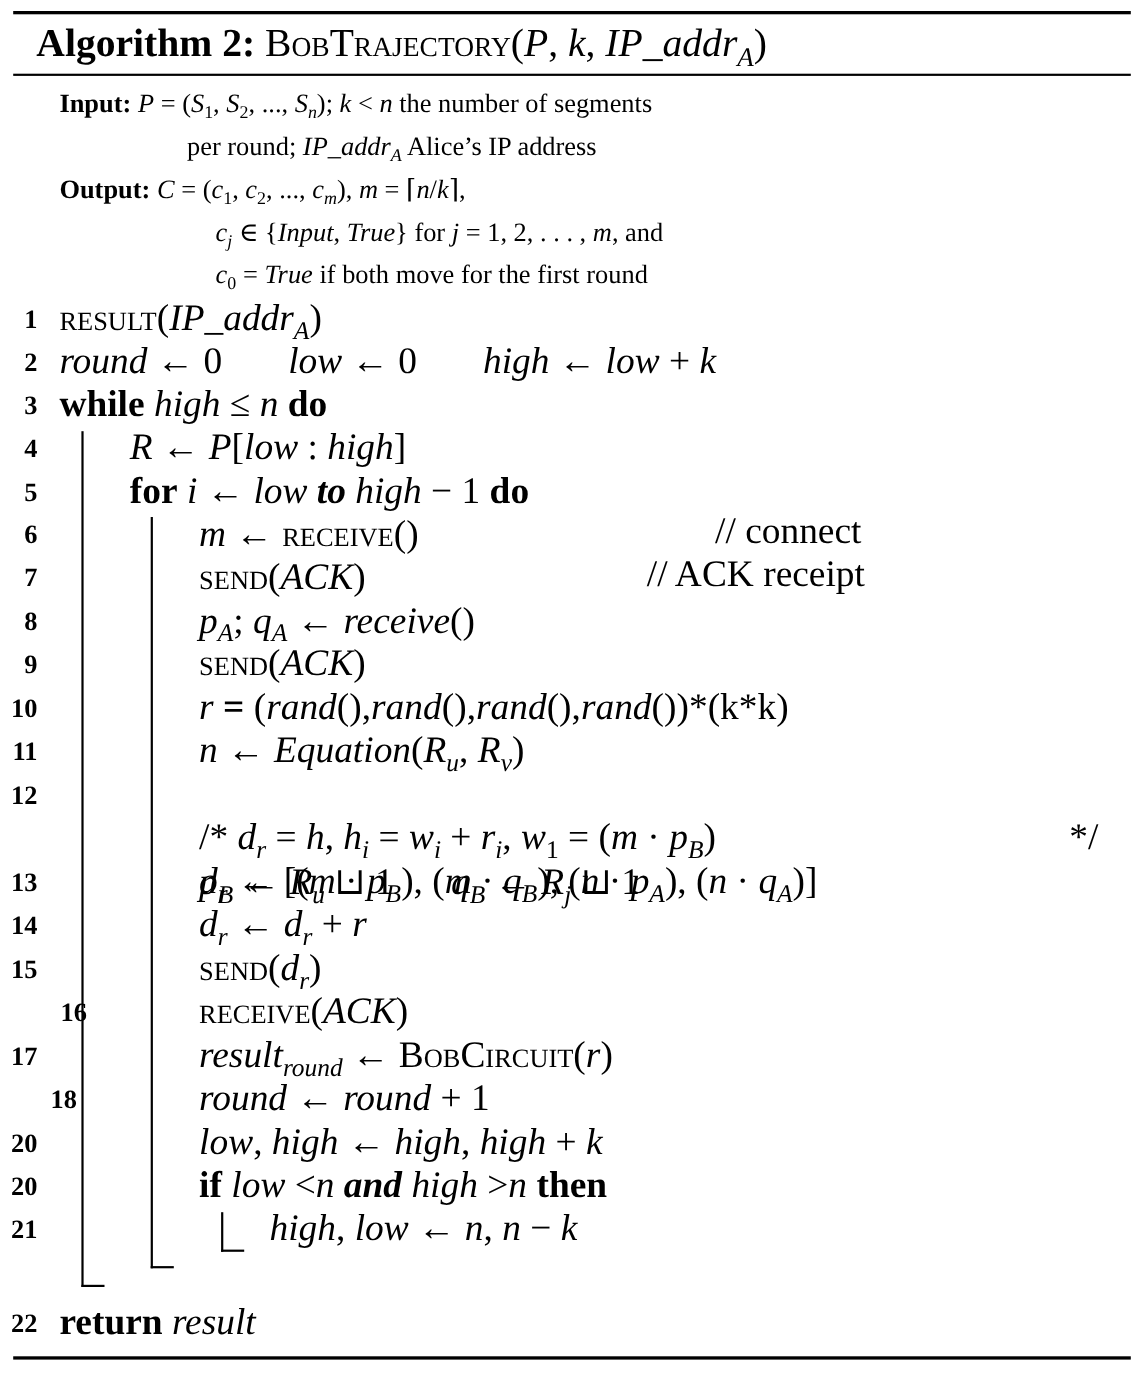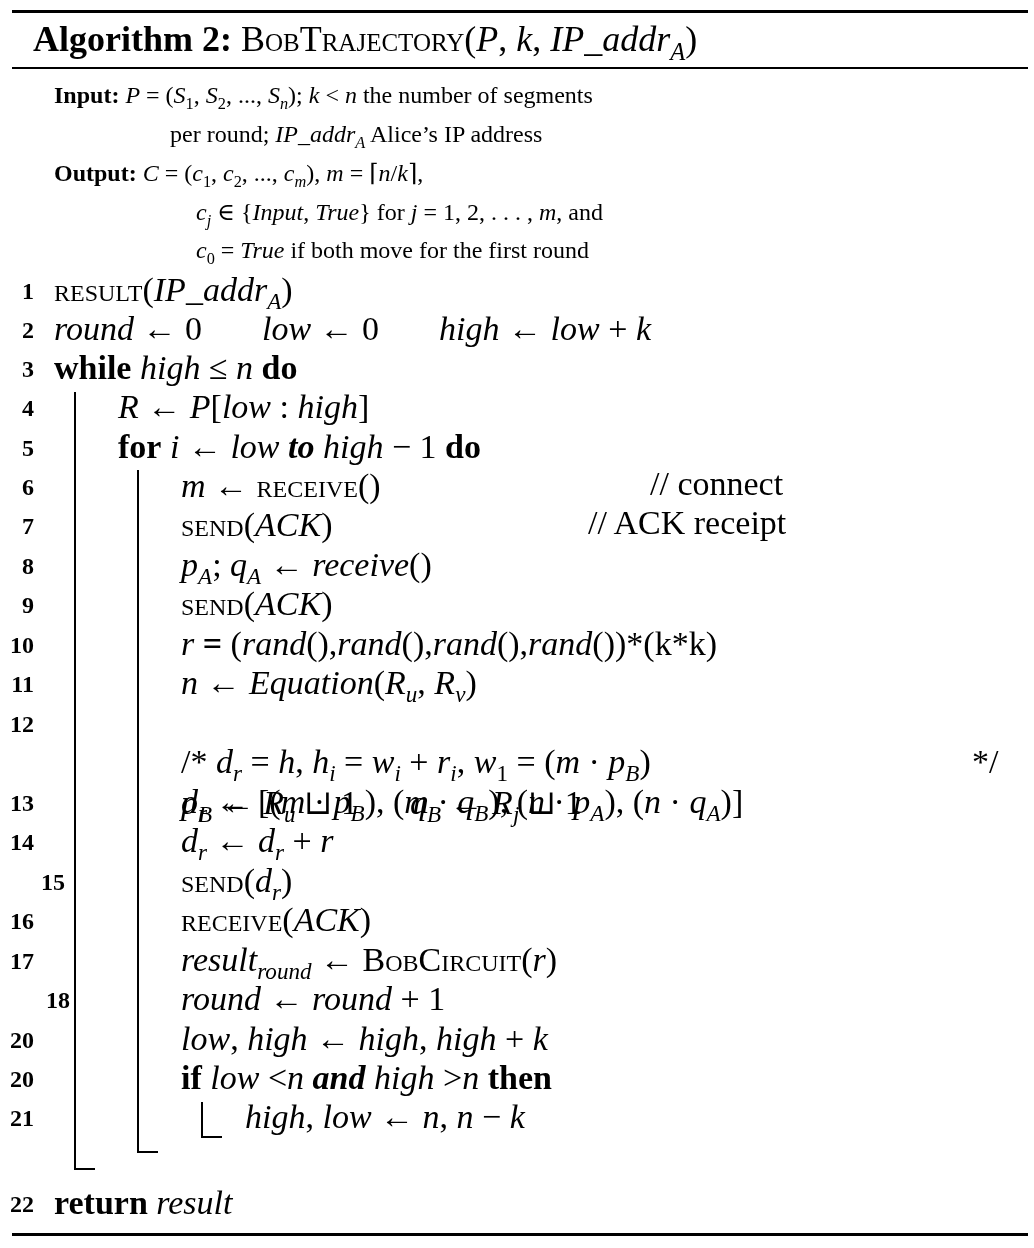--- a/index.html
+++ b/index.html
@@ -124,26 +124,26 @@
 <div class="ln" style="top:783px;">13</div>
 <div class="code" style="left:181px; top:782px;">
   <span class="i">d</span><sub class="i">r</sub> ← [(<span class="i">m</span> · <span class="i">p</span><sub class="i">B</sub>), (<span class="i">m</span> · <span class="i">q</span><sub class="i">B</sub>), (<span class="i">n</span> · <span class="i">p</span><sub class="i">A</sub>), (<span class="i">n</span> · <span class="i">q</span><sub class="i">A</sub>)]
 </div>
 
 <div class="ln" style="top:822px;">14</div>
 <div class="code" style="left:181px; top:821px;">
   <span class="i">d</span><sub class="i">r</sub> ← <span class="i">d</span><sub class="i">r</sub> + <span class="i">r</span>
 </div>
 
-<div class="ln" style="top:862px;padding-left:31px;">15</div>
+<div class="ln" style="top:862px;">15</div>
 <div class="code" style="left:181px; top:861px;">
   <span class="sc">send</span>(<span class="i">d</span><sub class="i">r</sub>)
 </div>
 
-<div class="ln" style="top:901px;">16</div>
+<div class="ln" style="top:901px;padding-left:45px;">16</div>
 <div class="code" style="left:181px; top:900px;">
   <span class="sc">receive</span>(<span class="i">ACK</span>)
 </div>
 
 <div class="ln" style="top:941px;">17</div>
 <div class="code" style="left:181px; top:940px;">
   <span class="i">result</span><sub class="i">round</sub> ← <span class="sc">BobCircuit</span>(<span class="i">r</span>)
 </div>
 
 <div class="ln" style="top:980px;margin-left:36px;">18</div>

